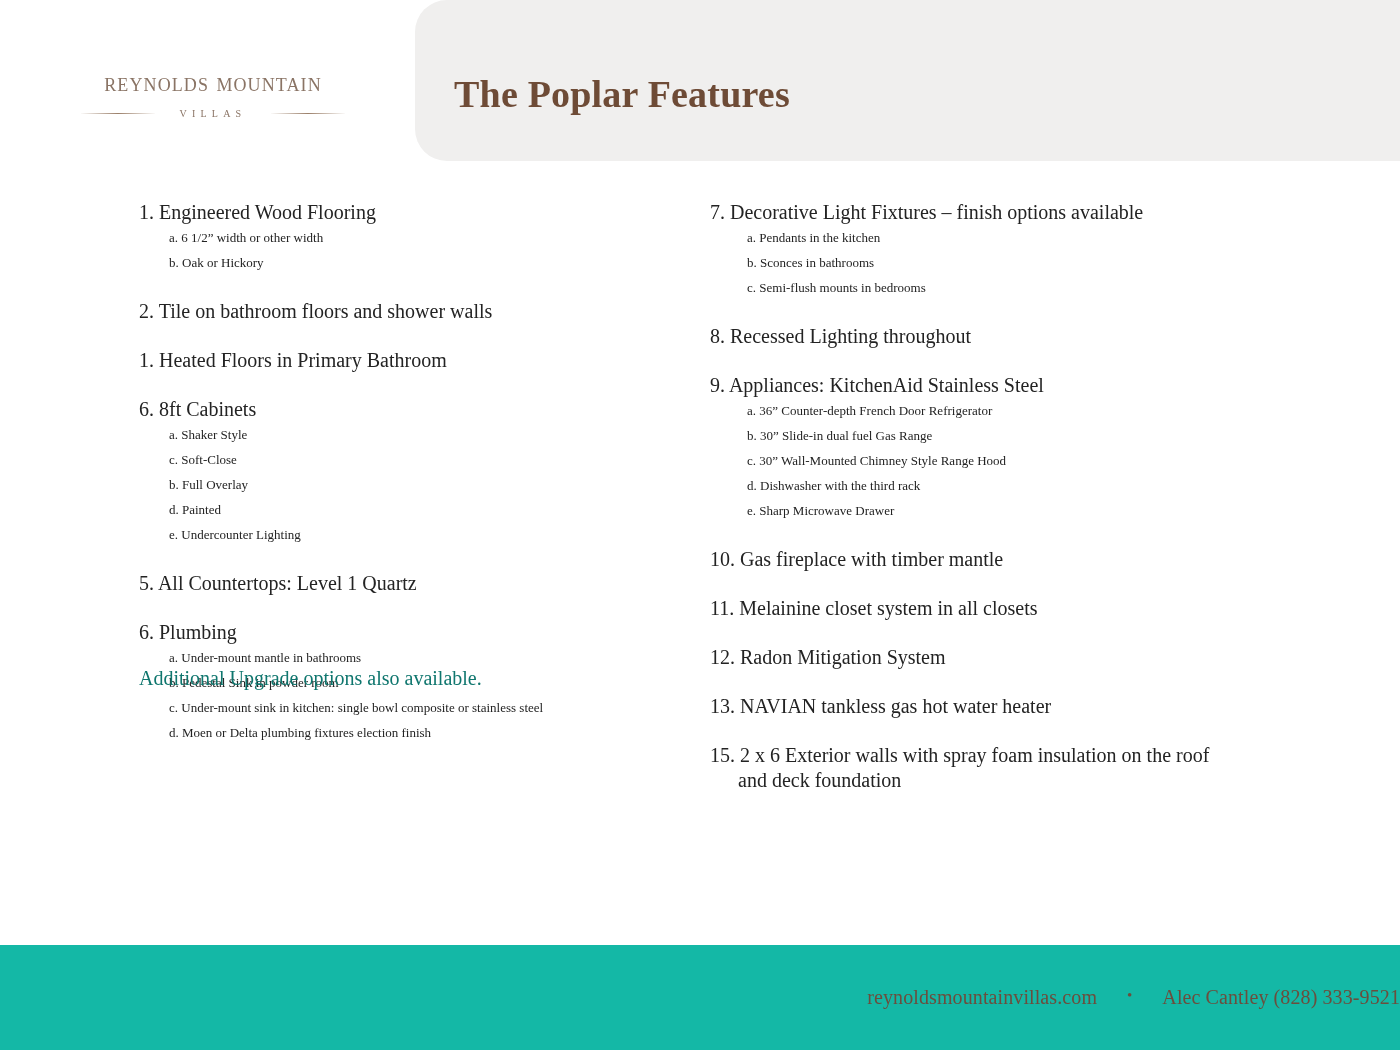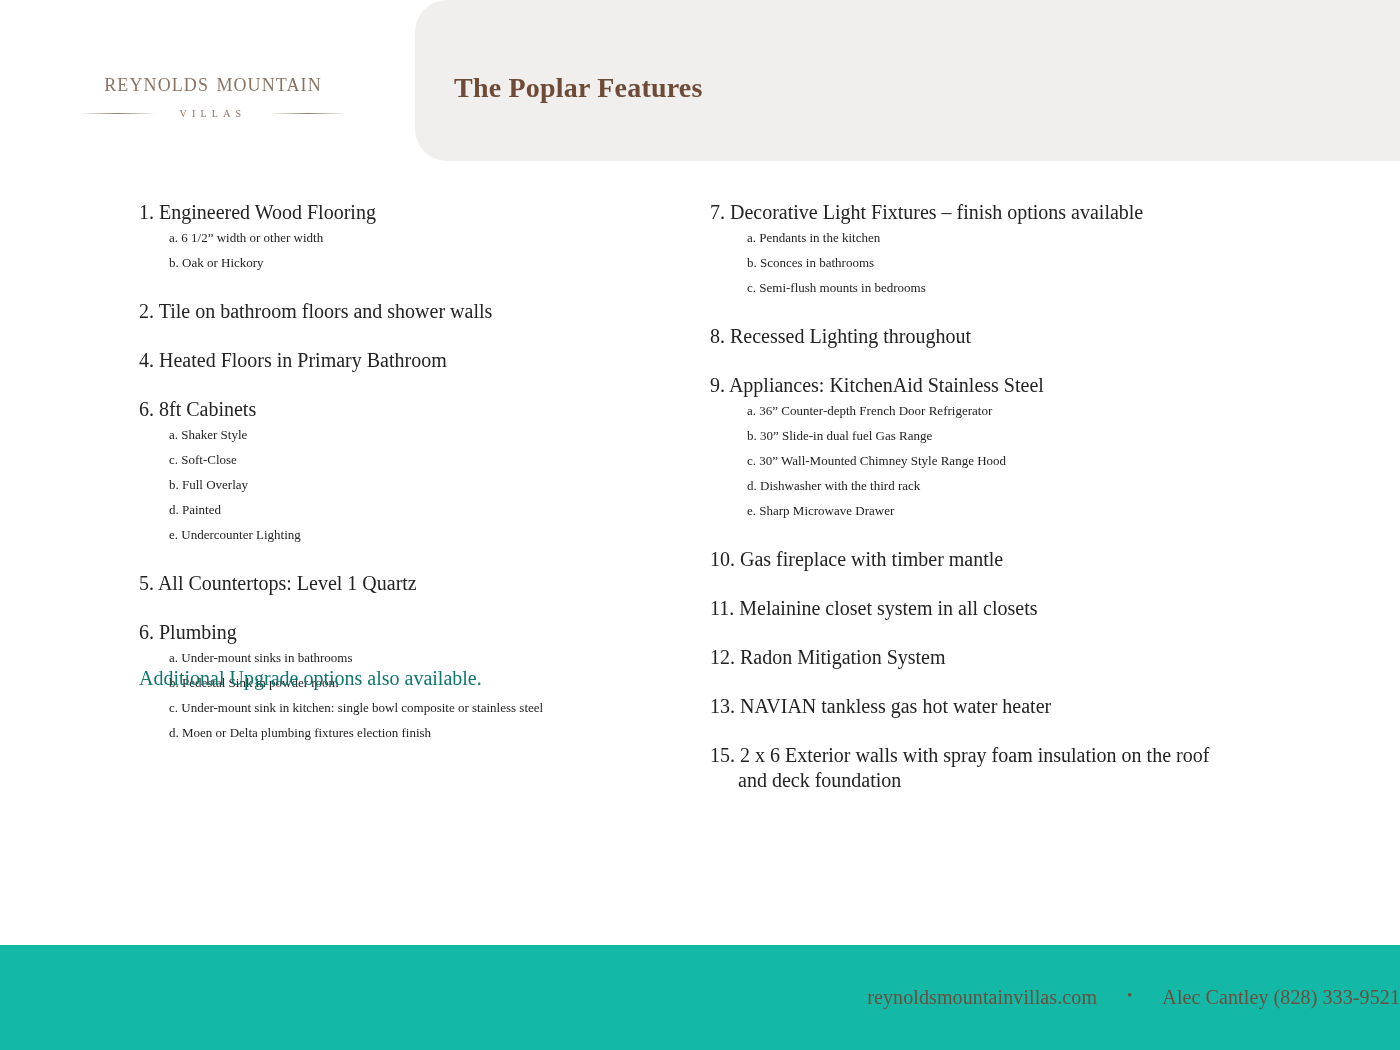--- a/index.html
+++ b/index.html
@@ -30,21 +30,21 @@
     right: 0;
     height: 161px;
     background: #f0efee;
     border-top-left-radius: 32px;
     border-bottom-left-radius: 32px;
   }
   .page-title {
     position: absolute;
     left: 454px;
     top: 72px;
-    font-size: 28px;
+    font-size: 38px;
     font-weight: bold;
     color: #6e4b36;
     letter-spacing: 0.2px;
     white-space: nowrap;
   }
 
   
   .logo {
     position: absolute;
     left: 78px;
@@ -184,36 +184,36 @@
   <div class="col col-left">
       <div class="feature-group">
         <div class="feature-item">1. Engineered Wood Flooring</div>
         <div class="subitem">a. 6 1/2” width or other width</div>
         <div class="subitem">b. Oak or Hickory</div>
       </div>
       <div class="feature-group">
         <div class="feature-item">2. Tile on bathroom floors and shower walls</div>
       </div>
       <div class="feature-group">
-        <div class="feature-item">4. Heated Floors in Primary Bathroom</div>
+        <div class="feature-item">1. Heated Floors in Primary Bathroom</div>
       </div>
       <div class="feature-group">
         <div class="feature-item">6. 8ft Cabinets</div>
         <div class="subitem">a. Shaker Style</div>
         <div class="subitem">c. Soft-Close</div>
         <div class="subitem">b. Full Overlay</div>
         <div class="subitem">d. Painted</div>
         <div class="subitem">e. Undercounter Lighting</div>
       </div>
       <div class="feature-group">
         <div class="feature-item">5. All Countertops: Level 1 Quartz</div>
       </div>
       <div class="feature-group">
         <div class="feature-item">6. Plumbing</div>
-        <div class="subitem">a. Under-mount sinks in bathrooms</div>
+        <div class="subitem">a. Under-mount mantle in bathrooms</div>
         <div class="subitem">b. Pedestal Sink in powder room</div>
         <div class="subitem">c. Under-mount sink in kitchen: single bowl composite or stainless steel</div>
         <div class="subitem">d. Moen or Delta plumbing fixtures election finish</div>
       </div>
     </div>
   <div class="col col-right">
       <div class="feature-group">
         <div class="feature-item">7. Decorative Light Fixtures – finish options available</div>
         <div class="subitem">a. Pendants in the kitchen</div>
         <div class="subitem">b. Sconces in bathrooms</div>

